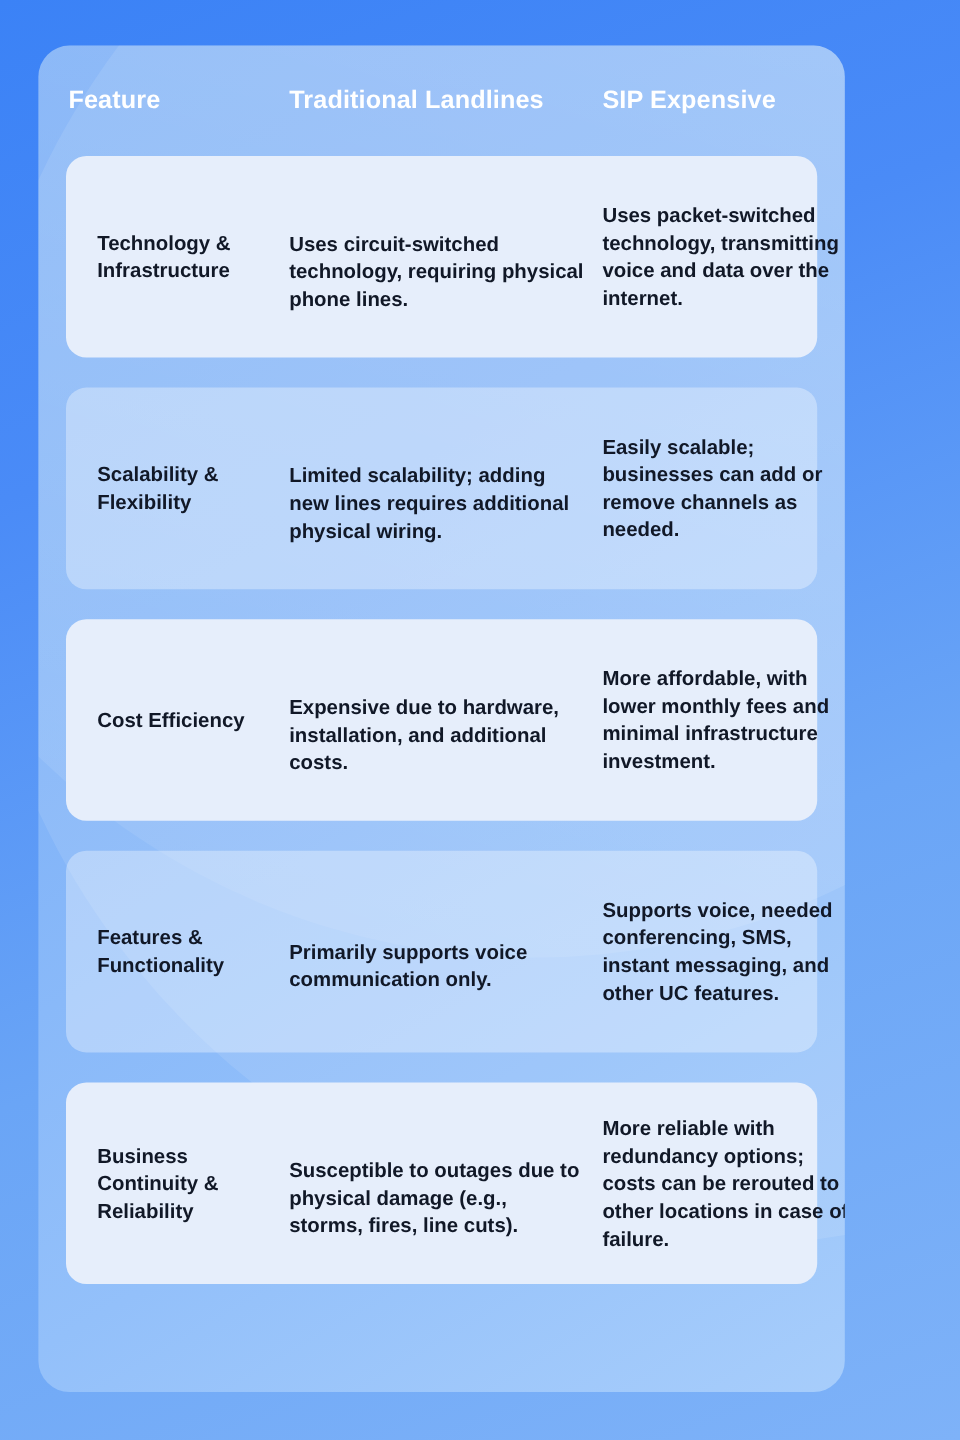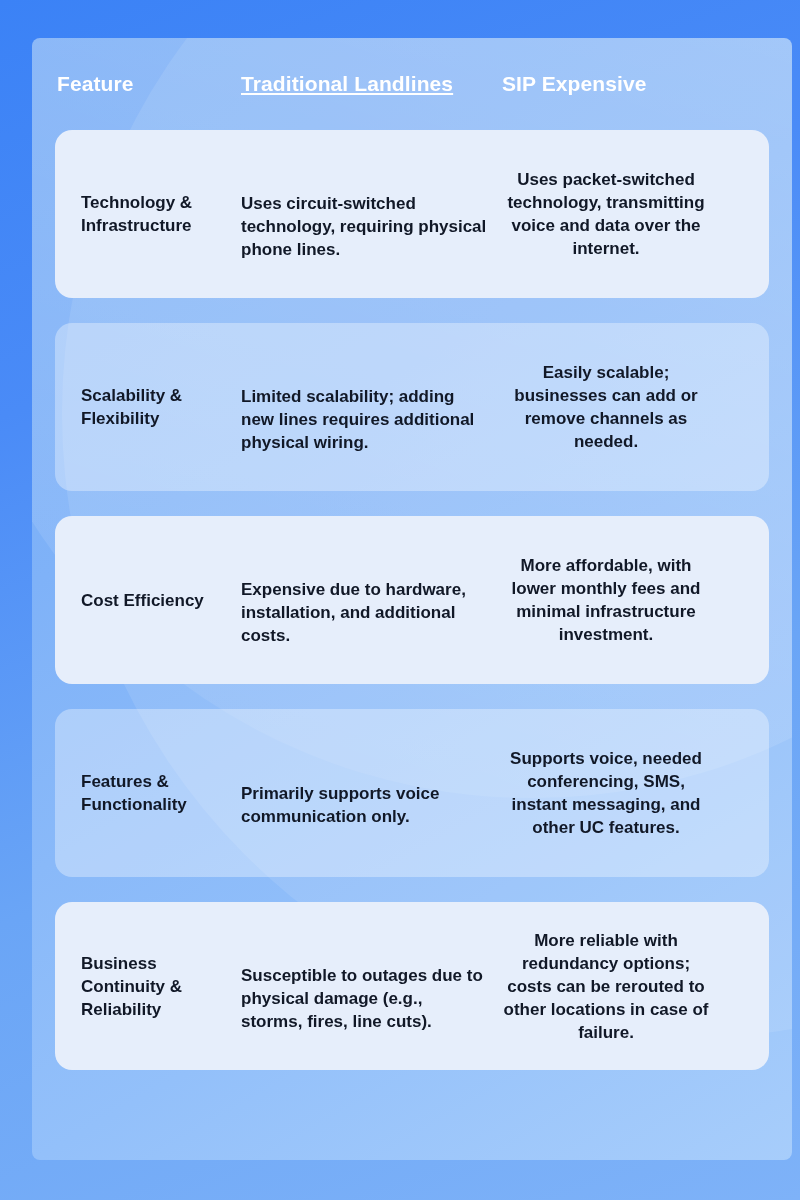--- a/index.html
+++ b/index.html
@@ -14,23 +14,23 @@
     font-family: "Liberation Sans", "DejaVu Sans", sans-serif;
     background: linear-gradient(160deg, #3b82f6 0%, #4a8bf7 28%, #6aa5f6 62%, #7eb2f8 100%);
     position: relative;
   }
 
   
   .panel {
     position: absolute;
     left: 32px;
     top: 38px;
-    width: 760px;
+    width: 672px;
     height: 1122px;
-    border-radius: 8px;
+    border-radius: 26px;
     background: linear-gradient(150deg, #74aaf6 0%, #7fb2f8 35%, #93c0fa 72%, #a7cdfb 100%);
     overflow: hidden;
   }
 
   
   .panel-arc {
     position: absolute;
     right: -330px;
     top: -420px;
     width: 1180px;
@@ -63,21 +63,21 @@
     padding: 0 25px 0 25px;
   }
   .header-cell {
     color: #ffffff;
     font-size: 21px;
     font-weight: bold;
     letter-spacing: 0.1px;
     white-space: nowrap;
   }
   .col-1 { width: 184px; flex: 0 0 184px; }
-  .col-2 { width: 261px; flex: 0 0 261px; text-decoration: underline; }
+  .col-2 { width: 261px; flex: 0 0 261px; }
   .col-3 { width: 222px; flex: 0 0 222px; }
 
   
   .rows {
     padding: 0 23px;
     display: flex;
     flex-direction: column;
     gap: 25px;
   }
 
@@ -100,21 +100,21 @@
     font-weight: bold;
     line-height: 23px;
     color: #111827;
     padding-right: 10px;
   }
   .cell.feature { padding-left: 24px; }
   .cell.c2, .cell.c3 { padding-right: 14px; }
 
   .rc-1 { width: 184px; flex: 0 0 184px; }
   .rc-2 { width: 261px; flex: 0 0 261px; margin-top: 24px; }
-  .rc-3 { width: 222px; flex: 0 0 222px; text-align: center; }
+  .rc-3 { width: 222px; flex: 0 0 222px; }
 </style>
 </head>
 <body>
 
 <div class="panel">
   <div class="panel-arc"></div>
   <div class="panel-arc2"></div>
 
   <div class="panel-inner">
 

